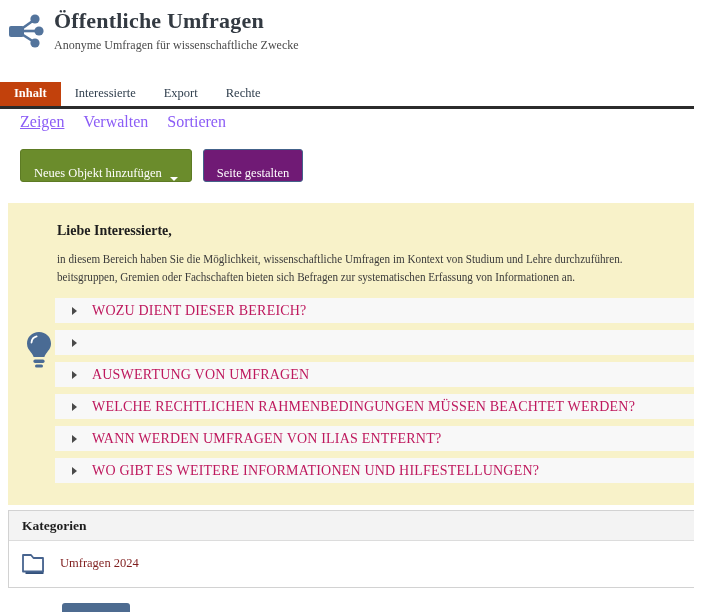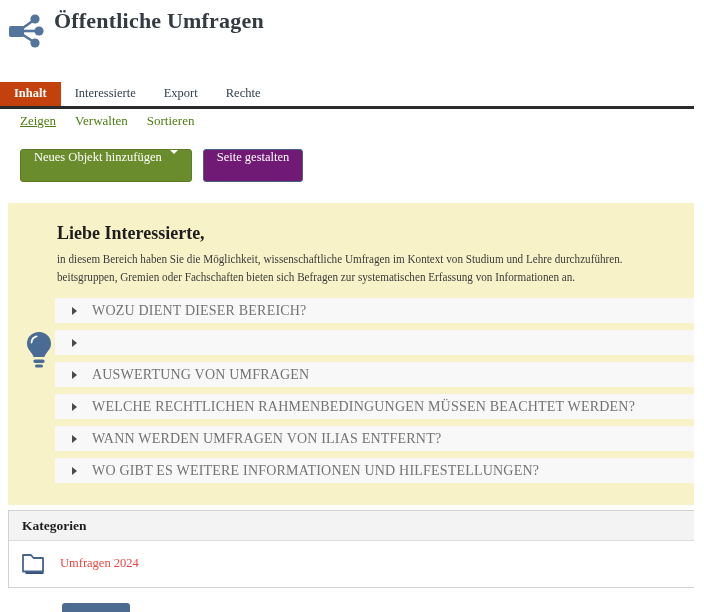--- a/index.html
+++ b/index.html
@@ -12,48 +12,48 @@
   .hdr-icon{width:40px;height:40px;margin-top:3px;flex:0 0 auto;}
   .hdr-text{margin-left:8px;}
   .hdr-title{font-size:22px;font-weight:700;color:#333a42;line-height:26px;letter-spacing:.2px;}
   .hdr-sub{font-size:12px;color:#4b4b4b;margin-top:4px;}
   
   .tabbar{position:absolute;left:0;top:82px;width:704px;display:flex;align-items:flex-end;border-bottom:3px solid #2b2b2b;}
   .tab{font-size:12.5px;color:#32404f;padding:4px 14px 5px;white-space:nowrap;cursor:pointer;}
   .tab.active{background:#c2410c;color:#fff;font-weight:700;}
   
   .subtabs{position:absolute;left:20px;top:113px;display:flex;gap:19px;}
-  .subtab{font-size:13px;color:#4d7c0f;cursor:pointer;}
+  .subtab{font-size:16px;color:#8b5cf6;cursor:pointer;}
   .subtab.active{text-decoration:underline;}
   
   .toolbar{position:absolute;left:20px;top:149px;display:flex;gap:11px;}
-  .btn{height:31px;display:inline-flex;align-items:flex-start;padding:0 13px;border-radius:3px;
+  .btn{height:31px;display:inline-flex;align-items:flex-end;padding:0 13px;border-radius:3px;
        font-size:12.5px;color:#fff;border:1px solid transparent;cursor:pointer;white-space:nowrap;}
   .btn-green{background:#6b8c2c;border-color:#5d7b24;}
   .btn-blue{background:#701a75;border-color:#44628a;}
   .caret{display:inline-block;width:0;height:0;border-left:4px solid transparent;
          border-right:4px solid transparent;border-top:4px solid #fff;margin-left:8px;}
   
   .ypanel{position:absolute;left:8px;top:203px;width:990px;height:302px;background:#f8f2c9;}
-  .ypanel .heading{position:absolute;left:49px;top:20px;font-size:18px;font-weight:700;color:#1d1d1d;text-align:center;}
+  .ypanel .heading{position:absolute;left:49px;top:20px;font-size:14px;font-weight:700;color:#1d1d1d;text-align:center;}
   .para{position:absolute;left:49px;top:48px;font-size:12px;color:#3a3a3a;line-height:17.5px;}
   .para .pline{white-space:nowrap;transform:scaleX(.93);transform-origin:0 0;}
   .bulb{position:absolute;left:17px;top:128px;}
   .acc{position:absolute;left:47px;top:95px;right:0;}
   .acc-row{display:flex;align-items:center;height:25px;background:#f8f8f8;margin-bottom:7px;cursor:pointer;}
   .tri{width:0;height:0;border-left:5px solid #4a4a4a;border-top:4px solid transparent;
        border-bottom:4px solid transparent;margin-left:17px;flex:0 0 auto;}
-  .acc-label{margin-left:15px;font-size:14px;color:#737373;letter-spacing:.2px;white-space:nowrap;}
+  .acc-label{margin-left:15px;font-size:14px;color:#be185d;letter-spacing:.2px;white-space:nowrap;}
   
   .cats{position:absolute;left:8px;top:510px;width:990px;height:78px;background:#fff;
         border:1px solid #d2d2d2;box-sizing:border-box;}
   .cats-head{height:29px;line-height:29px;background:#f3f3f3;border-bottom:1px solid #dcdcdc;
              padding:0 13px;font-size:13.5px;font-weight:700;color:#1d1d1d;}
   .cats-body{display:flex;align-items:center;padding:9px 12px;}
-  .cat-link{margin-left:12px;font-size:12.5px;color:#ef4444;cursor:pointer;}
+  .cat-link{margin-left:12px;font-size:12.5px;color:#7f1d1d;cursor:pointer;}
   
   .bottom-btn{position:absolute;left:62px;top:603px;width:68px;height:14px;background:#4d6b90;
               border-radius:3px 3px 0 0;cursor:pointer;}
 </style>
 </head>
 <body>
 
 <div id="screen">
 
   <div class="hdr">
@@ -63,20 +63,21 @@
         <line x1="16" y1="20" x2="32" y2="20"></line>
         <line x1="14" y1="22" x2="28" y2="31"></line>
       </g>
       <rect x="3" y="15" width="15" height="11" rx="2" fill="#53749c"></rect>
       <circle cx="29" cy="8" r="4.6" fill="#53749c"></circle>
       <circle cx="33" cy="20" r="4.6" fill="#53749c"></circle>
       <circle cx="29" cy="32" r="4.6" fill="#53749c"></circle>
     </svg>
     <div class="hdr-text">
       <div class="hdr-title">Öffentliche Umfragen</div>
+      <div class="hdr-sub">Anonyme Umfragen für wissenschaftliche Zwecke</div>
     </div>
   </div>
 
   <div class="tabbar">
     <div class="tab active">Inhalt</div>
     <div class="tab">Interessierte</div>
     <div class="tab">Export</div>
     <div class="tab">Rechte</div>
   </div>
 

